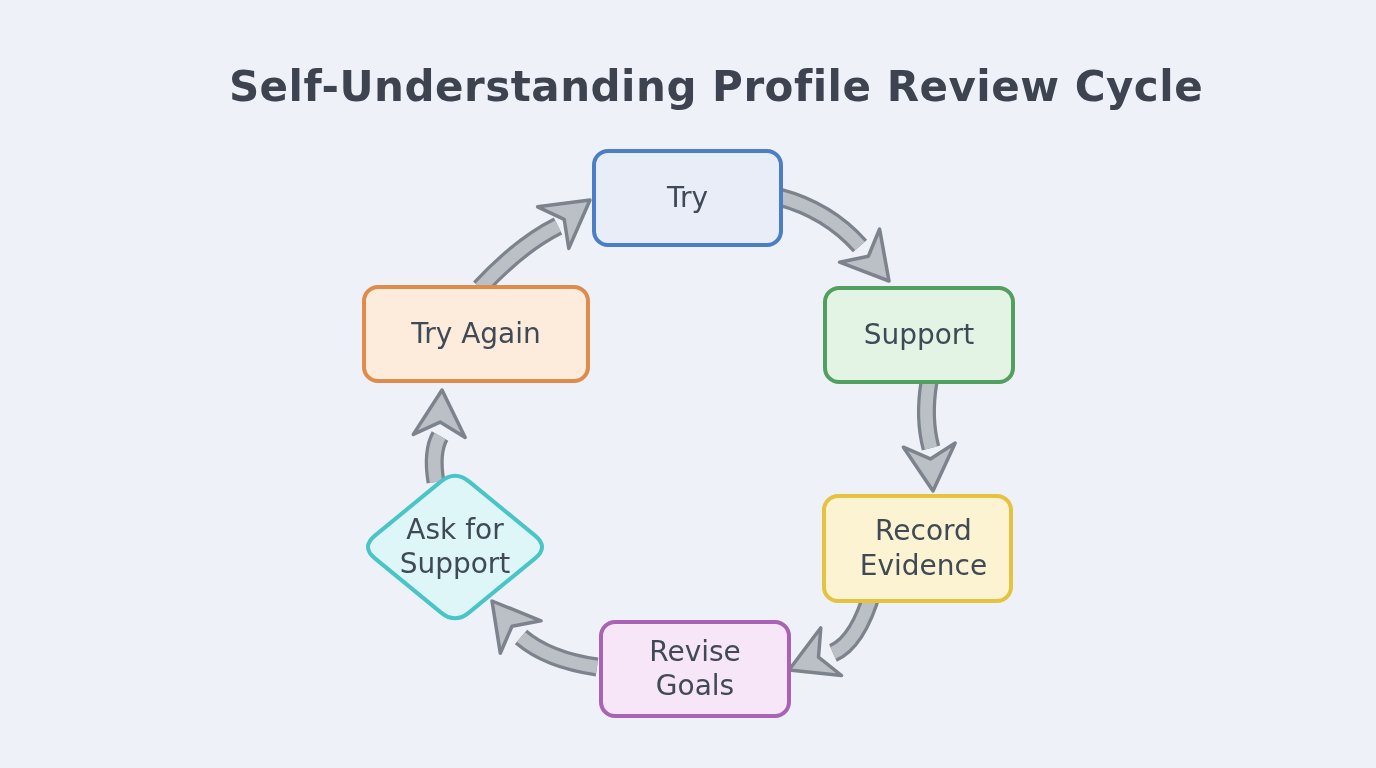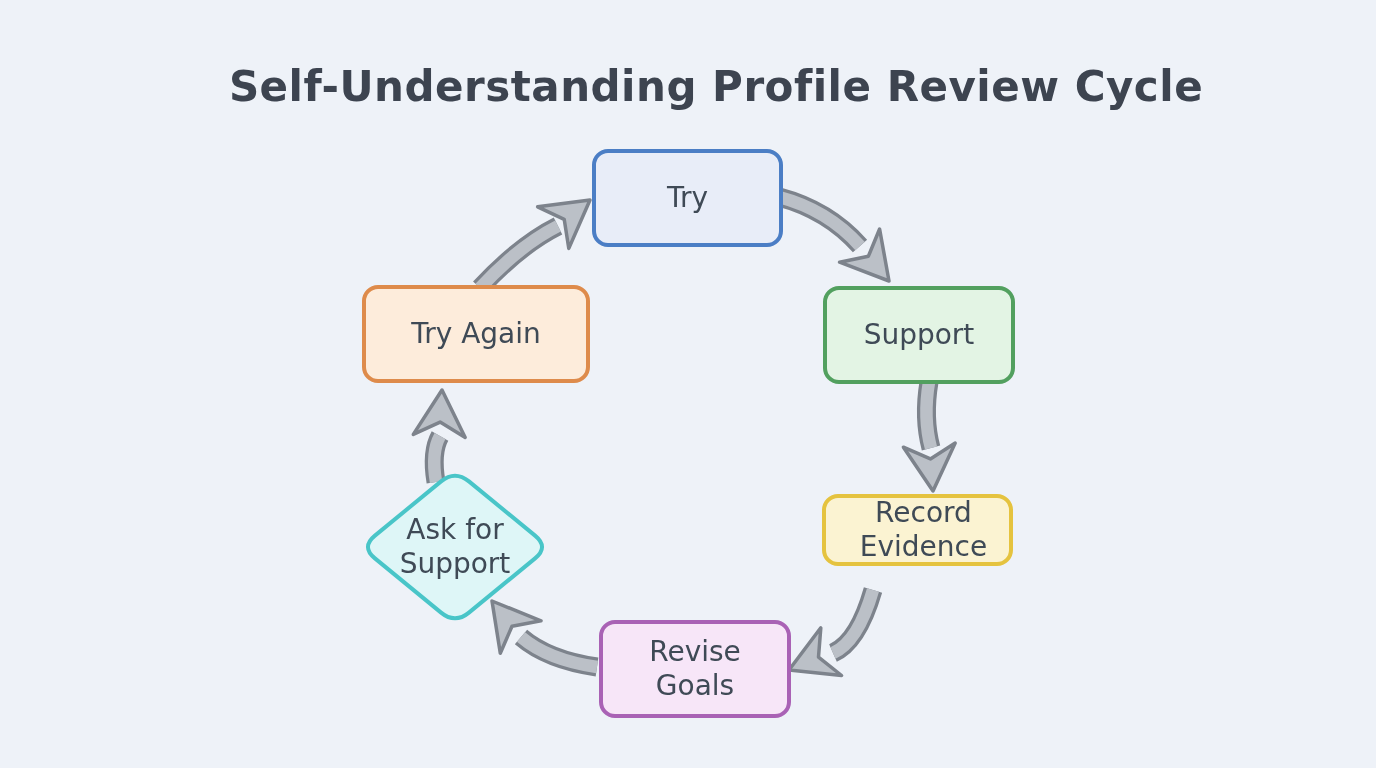--- a/index.html
+++ b/index.html
@@ -17,21 +17,21 @@
   .node{
     position:absolute;box-sizing:border-box;
     border:4px solid #888;border-radius:16px;
     display:flex;align-items:center;justify-content:center;
     text-align:center;font-size:28px;font-weight:500;color:#3f4a56;
     line-height:1.22;
   }
   .node span{white-space:pre-line;}
   #node-try{left:592px;top:149px;width:191px;height:98px;}
   #node-reflect{left:823px;top:286px;width:192px;height:98px;}
-  #node-record-evidence{left:822px;top:494px;width:191px;height:72px;padding-left:12px;}
+  #node-record-evidence{left:822px;top:494px;width:191px;height:109px;padding-left:12px;}
   #node-revise-goals{left:592px;top:620px;width:192px;height:98px;margin-left:7px;}
   #node-try-again{left:362px;top:285px;width:228px;height:98px;}
   .arrows,.diamond-svg{position:absolute;left:0;top:0;}
   .diamond-svg{left:350px;top:459px;}
   .diamond-label{
     position:absolute;left:350px;top:459px;width:210px;height:176px;
     display:flex;align-items:center;justify-content:center;
     text-align:center;font-size:28px;font-weight:500;color:#3f4a56;line-height:1.22;
   }
   .diamond-label span{white-space:pre-line;}

